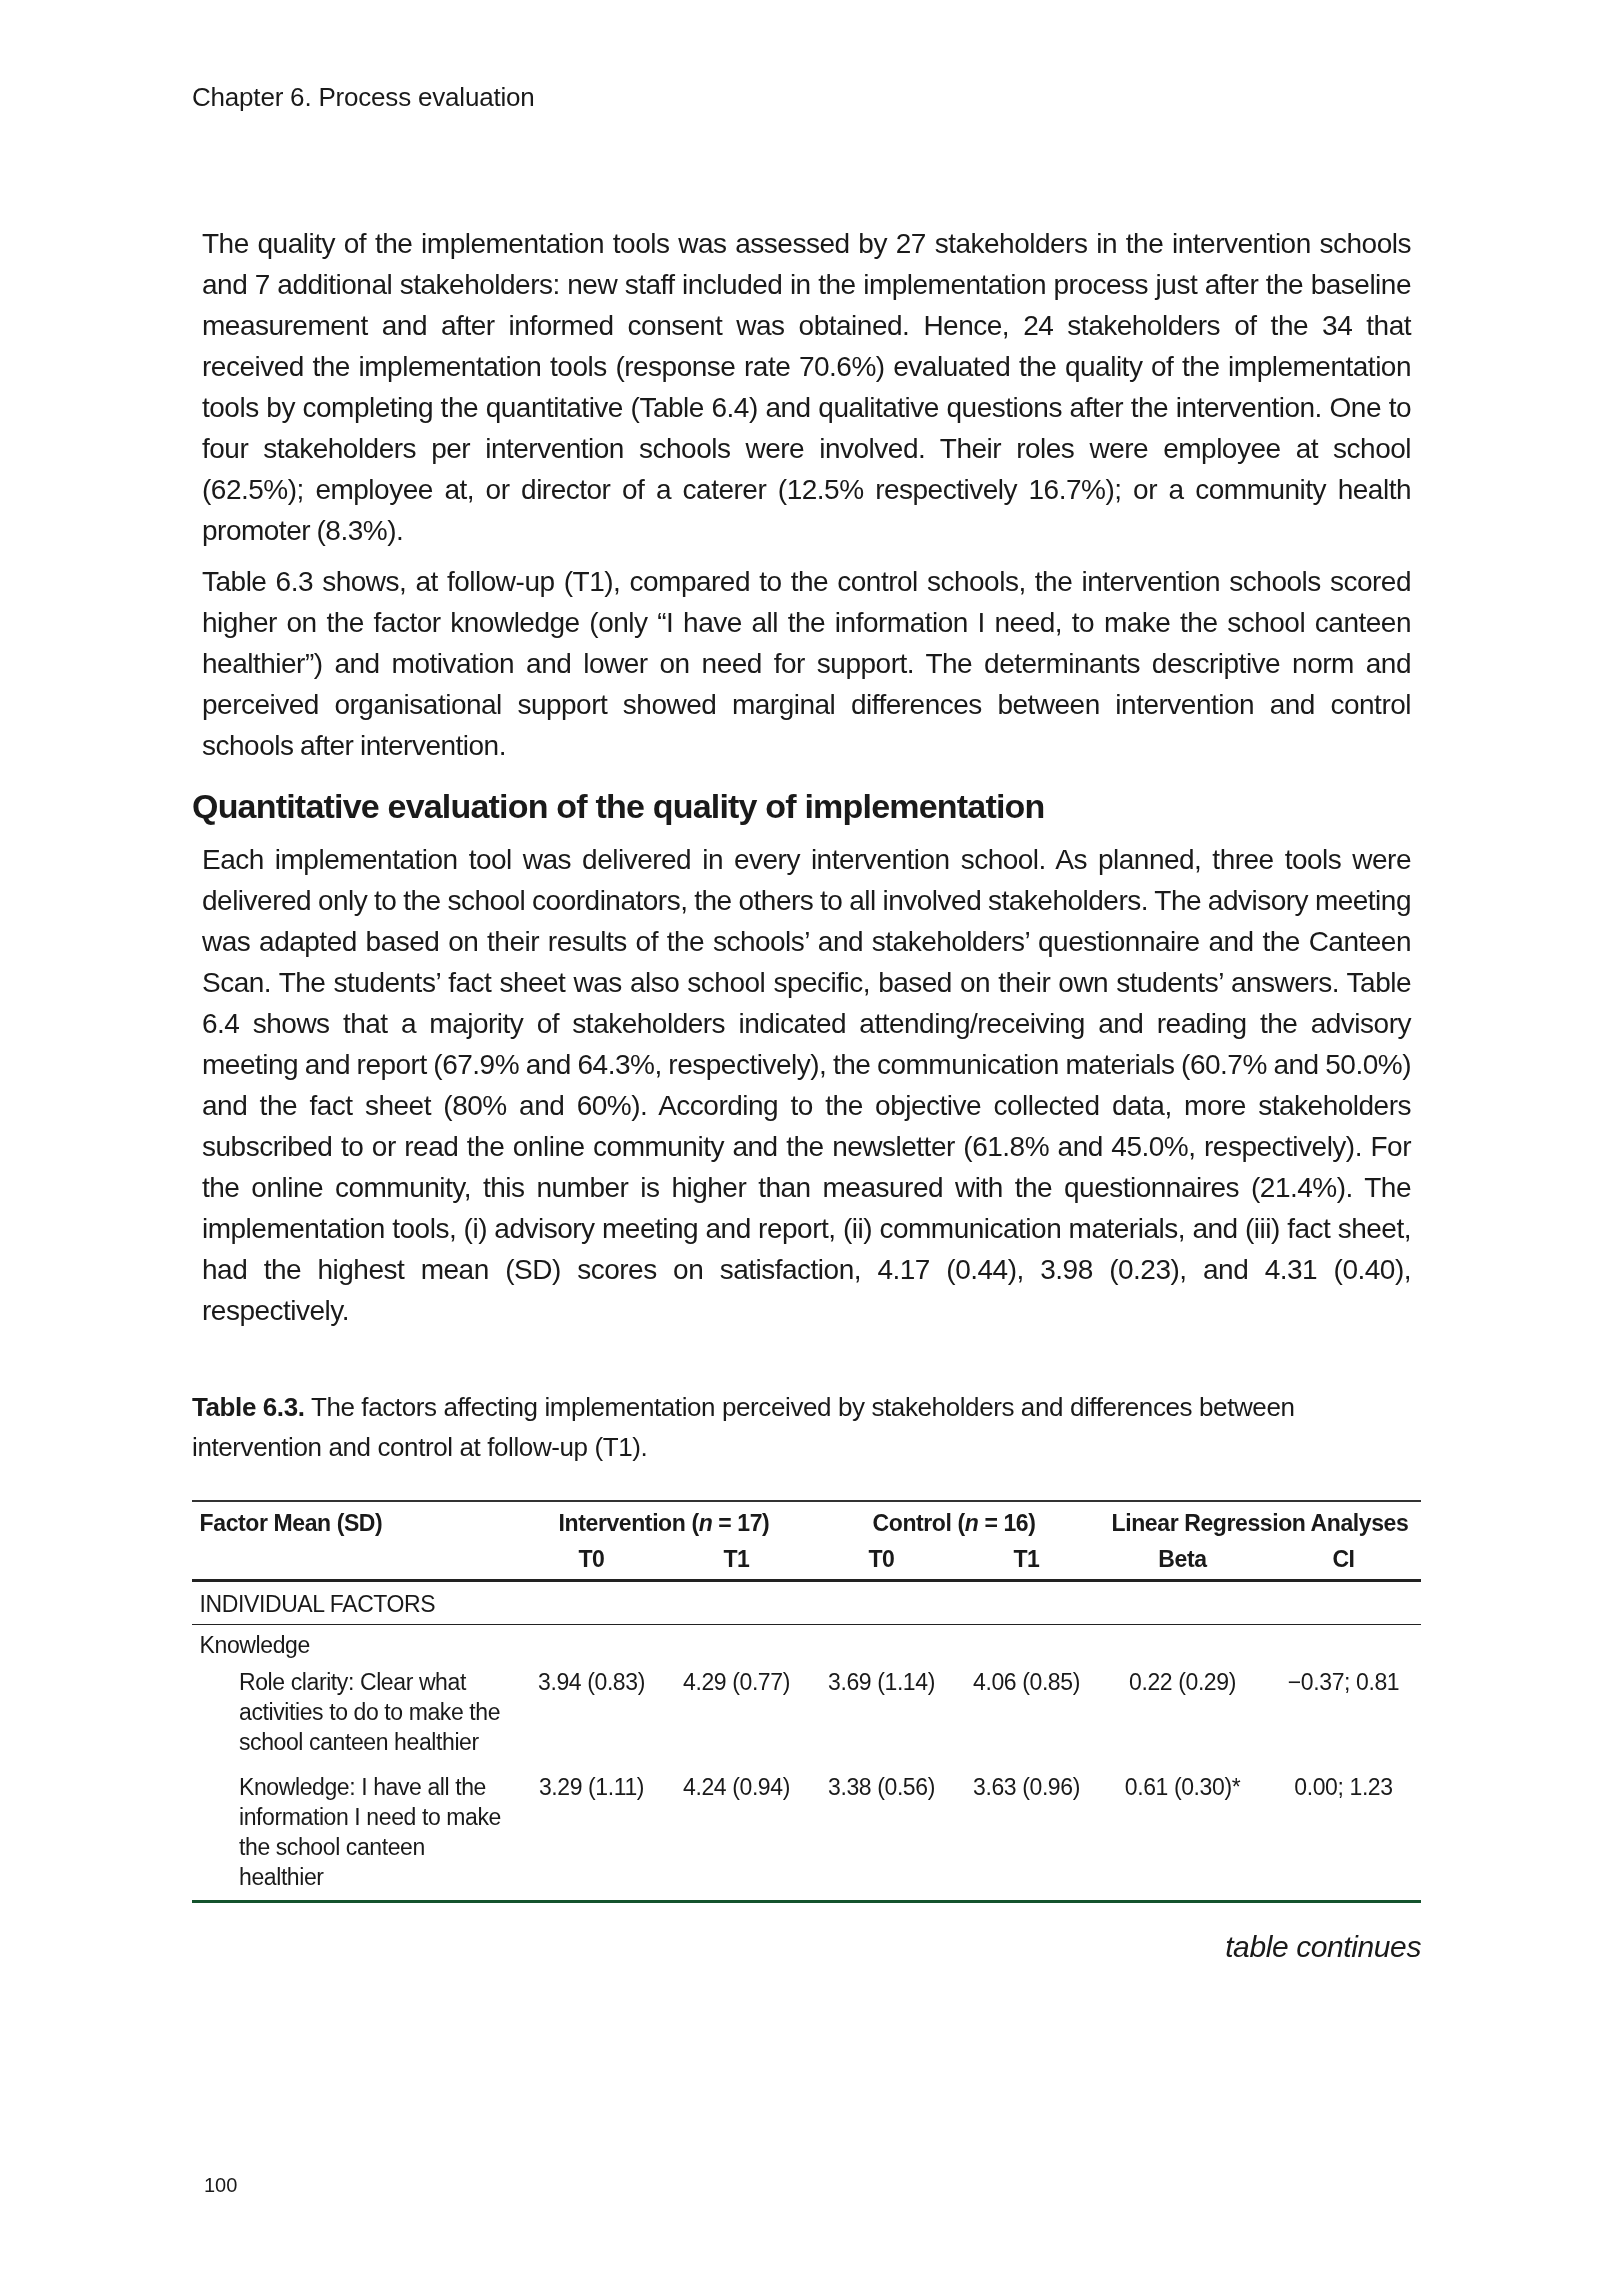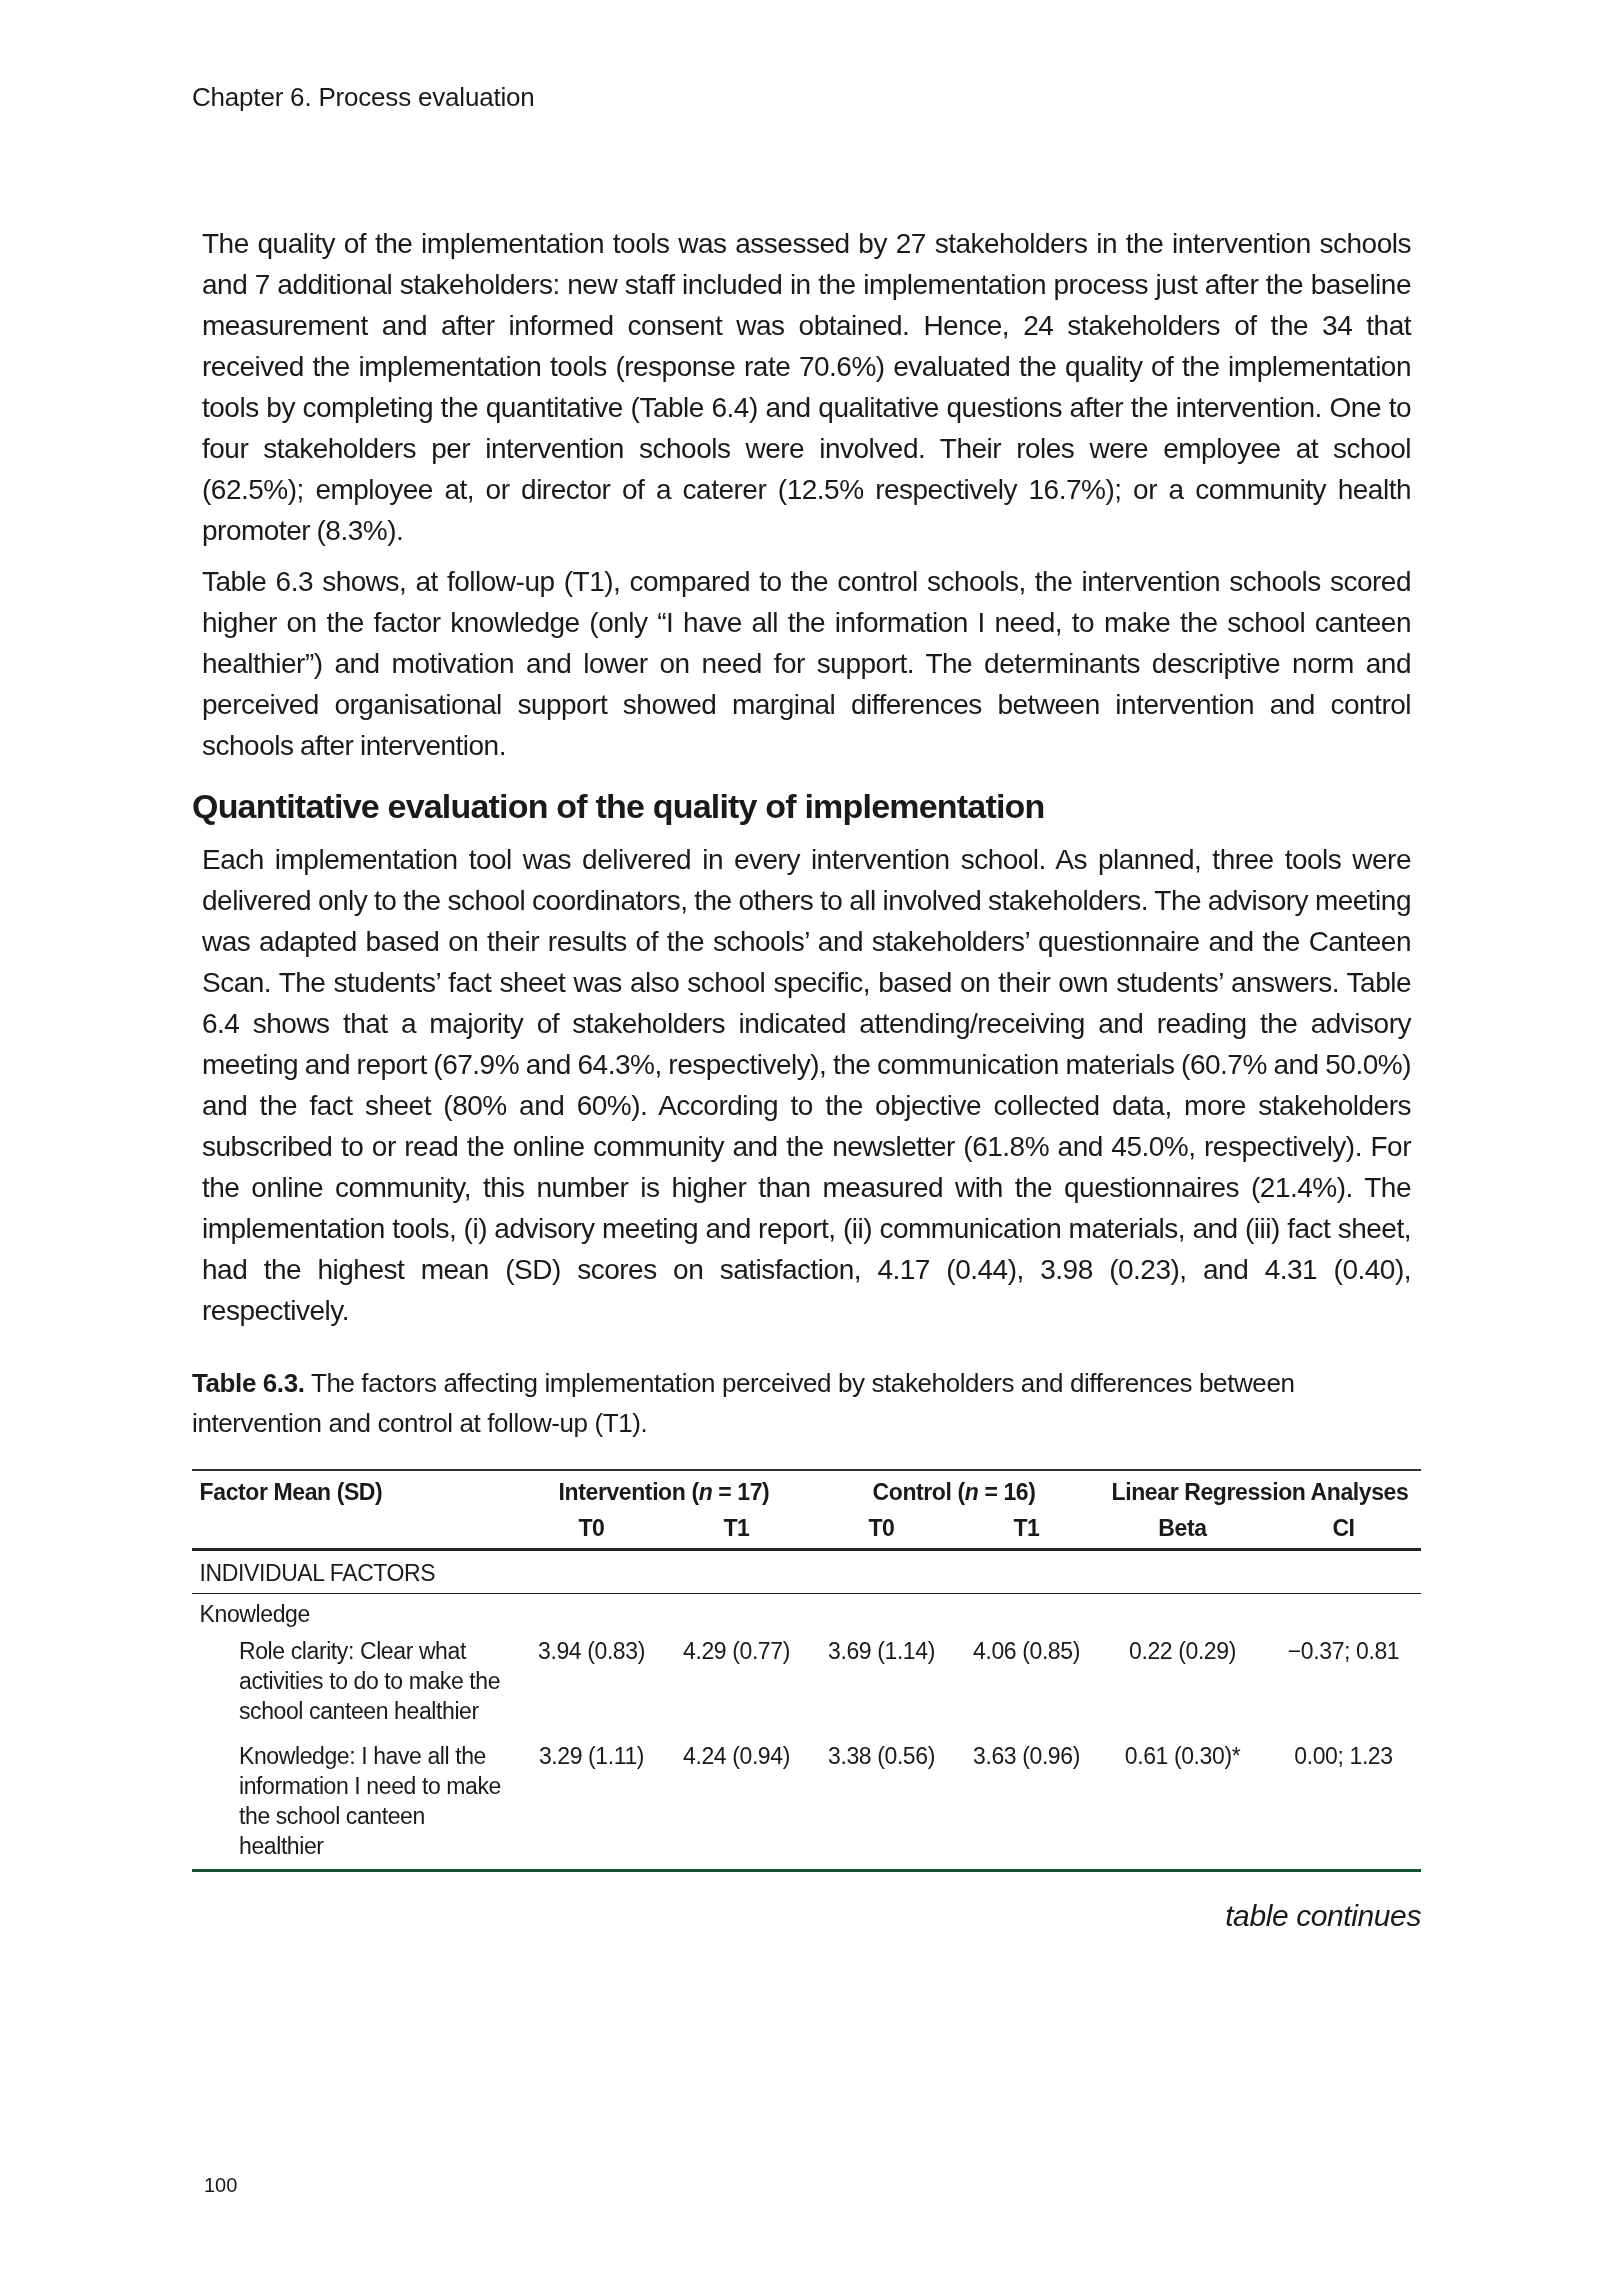--- a/index.html
+++ b/index.html
@@ -17,25 +17,25 @@
   }
   p.body {
     margin: 10px; font-size: 28px; line-height: 41px; text-align: justify;
     letter-spacing: -0.5px; word-spacing: -0.8px;
   }
   h2.section {
     margin: 17px 0 0 0; font-size: 34px; line-height: 46px; font-weight: bold;
     letter-spacing: -0.8px;
   }
   .caption {
-    margin-top: 32px; font-size: 26px; line-height: 40px; letter-spacing: -0.4px;
+    margin-top: 56px; font-size: 26px; line-height: 40px; letter-spacing: -0.4px;
   }
   .caption b { font-weight: bold; }
   table.t {
-    margin-top: 26px; width: 100%; border-collapse: collapse;
+    margin-top: 33px; width: 100%; border-collapse: collapse;
     font-size: 23px; letter-spacing: -0.4px;
   }
   table.t th, table.t td { padding: 0; vertical-align: top; }
   table.t thead tr.h1 th { border-top: 2.3px solid #333; padding-top: 7.6px; height: 30px; font-weight: bold; }
   table.t thead tr.h2 th { padding-top: 6px; padding-bottom: 6px; font-weight: bold; border-bottom: 3.8px solid #222; }
   table.t th.left { text-align: left; padding-left: 7.6px; }
   table.t th.center, table.t td.center { text-align: center; }
   table.t tr.group td { padding: 9px 0 6px 7.6px; border-bottom: 1.5px solid #222; }
   table.t tr.sub td { padding: 7.6px 0 3px 7.6px; }
   table.t tr.item td { padding-top: 4.6px; padding-bottom: 10.7px; line-height: 30px; }

